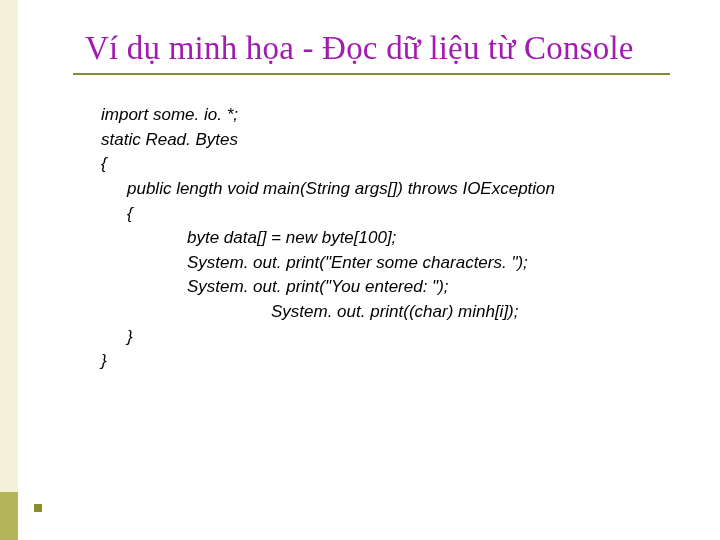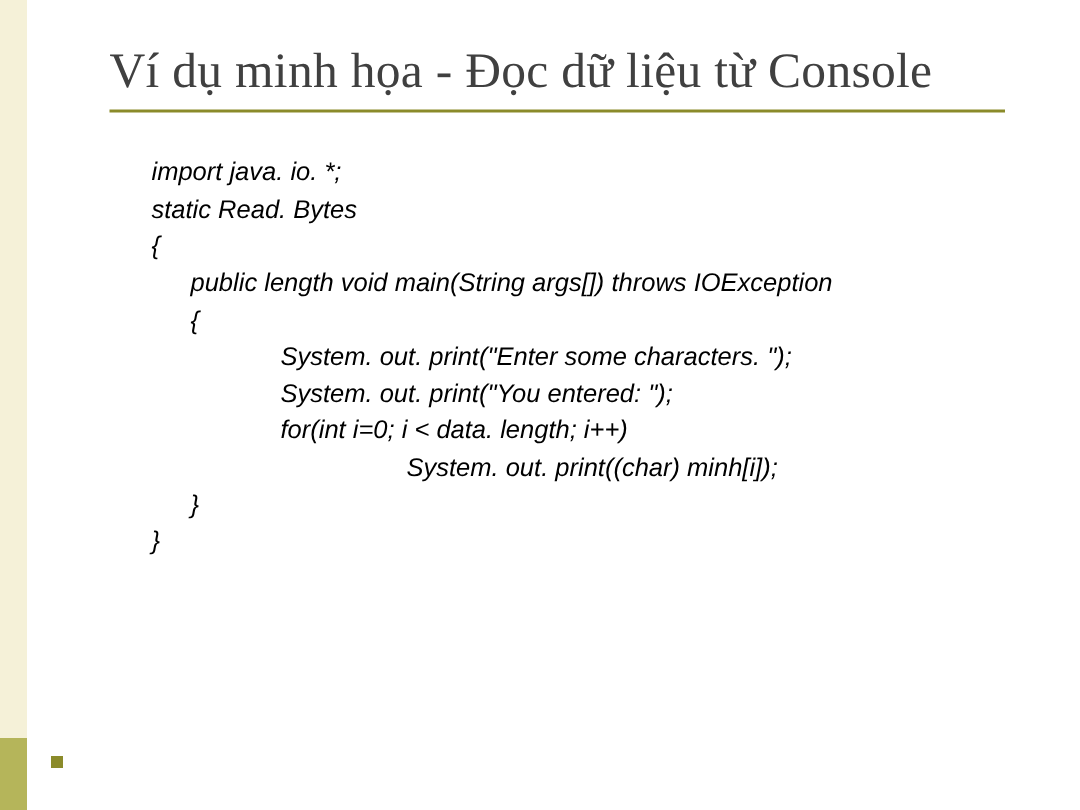--- a/index.html
+++ b/index.html
@@ -14,23 +14,23 @@
   }
   .slide {
     width: 720px;
     height: 540px;
     padding: 30px 50px 40px 55px;
     box-sizing: border-box;
     border-left: 18px solid #f5f1d8;
   }
   .title {
     font-size: 33px;
-    color: #404040;
+    color: #a21caf;
     font-weight: normal;
-    margin: 0 0 6px 0;
+    margin: 0 0 6px 12px;
     letter-spacing: 0.2px;
   }
   .title-underline {
     border: none;
     border-top: 2px solid #8b8b2a;
     margin: 0 0 28px 0;
     width: 100%;
   }
   .code-block {
     font-family: Arial, Helvetica, sans-serif;
@@ -61,28 +61,28 @@
   }
 </style>
 </head>
 <body>
 
 <div class="slide">
   <h1 class="title">Ví dụ minh họa - Đọc dữ liệu từ Console</h1>
   <hr class="title-underline">
 
   <div class="code-block">
-    <div>import java. io. *;</div>
+    <div>import some. io. *;</div>
     <div>static Read. Bytes</div>
     <div>{</div>
     <div class="ind1">public length void main(String args[]) throws IOException</div>
     <div class="ind1">{</div>
+    <div class="ind2">byte data[] = new byte[100];</div>
     <div class="ind2">System. out. print("Enter some characters. ");</div>
     <div class="ind2">System. out. print("You entered: ");</div>
-    <div class="ind2">for(int i=0; i &lt; data. length; i++)</div>
     <div class="ind3">System. out. print((char) minh[i]);</div>
     <div class="ind1">}</div>
     <div>}</div>
   </div>
 </div>
 
 <div class="accent-bar"></div>
 <div class="bullet"></div>
 
 </body></html>

